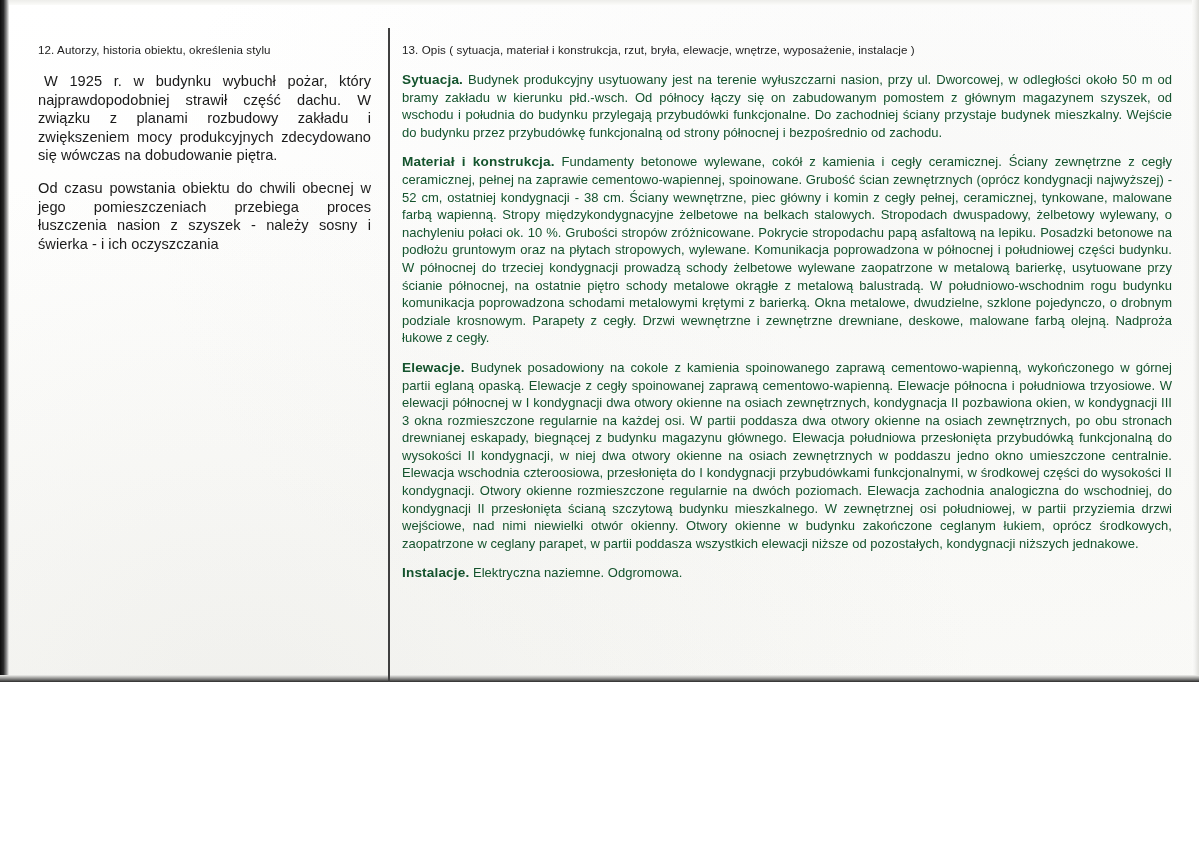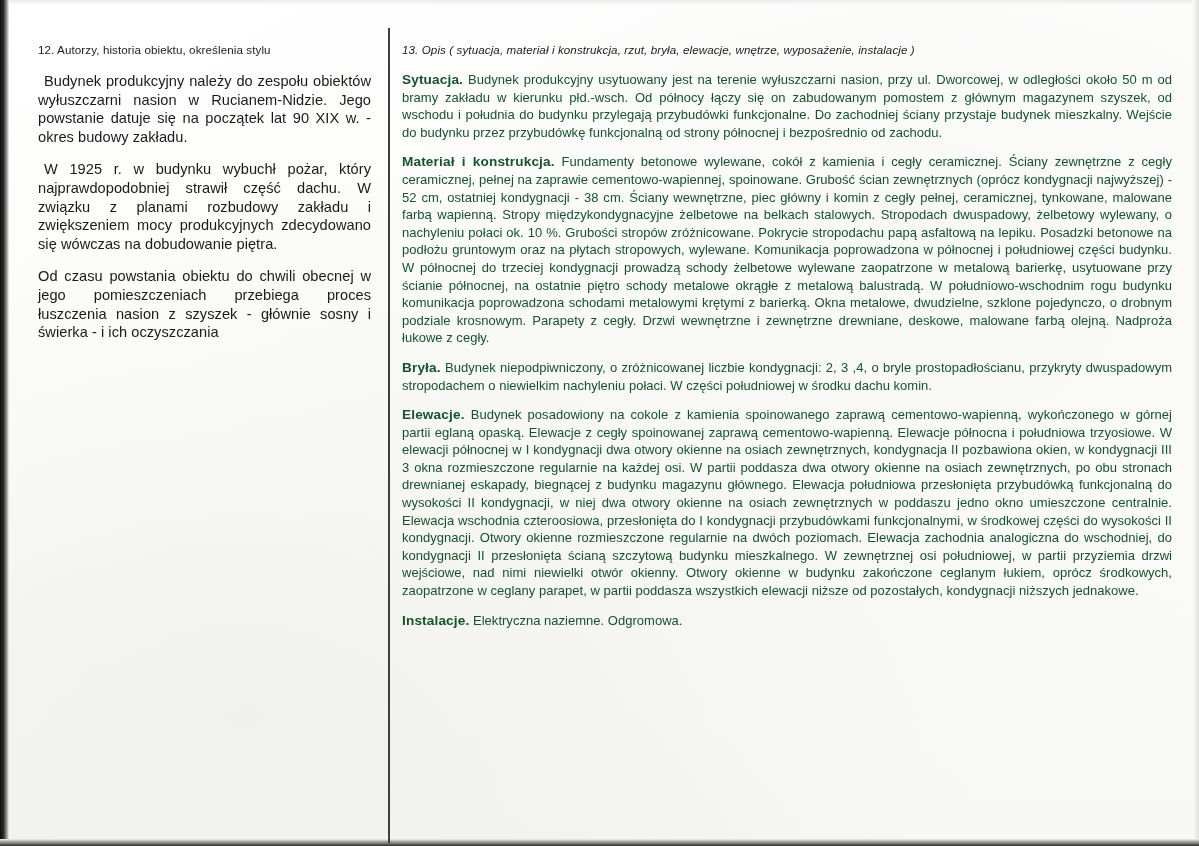--- a/index.html
+++ b/index.html
@@ -3,21 +3,21 @@
 <meta charset="utf-8">
 <style>
   html, body {
     margin: 0;
     padding: 0;
     background: #ffffff;
   }
   .page {
     position: relative;
     width: 1199px;
-    height: 846px;
+    height: 682px;
     background: #fdfdfb;
     overflow: hidden;
     font-family: "Liberation Sans", sans-serif;
     color: #1b1b1b;
   }
   
   .edge-left {
     position: absolute;
     left: 0; top: 0;
     width: 9px; height: 846px;
@@ -96,21 +96,20 @@
     left: 402px;
     top: 42px;
     width: 770px;
   }
   .col-right .section-head {
     font-size: 11.6px;
     line-height: 15px;
     color: #1c1c1c;
     margin-bottom: 14px;
     letter-spacing: 0.1px;
-    font-style: italic;
   }
   .col-right p {
     margin: 0 0 12px 0;
     font-size: 13.0px;
     line-height: 17.6px;
     text-align: justify;
     text-justify: inter-word;
     color: #14532d;
     letter-spacing: 0.02px;
   }
@@ -142,43 +141,39 @@
   <div class="edge-top"></div>
   <div class="edge-left"></div>
   <div class="edge-right"></div>
   <div class="edge-bottom"></div>
 
   <div class="divider"></div>
 
   <div class="col-left">
     <div class="section-head">12. Autorzy, historia obiektu, określenia stylu</div>
 
-    <p class="indent-first">Budynek produkcyjny należy do zespołu obiektów wyłuszczarni nasion w Rucianem-Nidzie. Jego powstanie datuje się na początek lat 90 XIX w. - okres budowy zakładu.</p>
 
     <p class="indent-first">W 1925 r. w budynku wybuchł pożar, który najprawdopodobniej strawił część dachu. W związku z planami rozbudowy zakładu i zwiększeniem mocy produkcyjnych zdecydowano się wówczas na dobudowanie piętra.</p>
 
-    <p>Od czasu powstania obiektu do chwili obecnej w jego pomieszczeniach  przebiega proces łuszczenia nasion z szyszek - głównie sosny i świerka - i ich oczyszczania</p>
+    <p>Od czasu powstania obiektu do chwili obecnej w jego pomieszczeniach  przebiega proces łuszczenia nasion z szyszek - należy sosny i świerka - i ich oczyszczania</p>
 
   </div>
 
   <div class="col-right">
     <div class="section-head">13. Opis ( sytuacja, materiał i konstrukcja, rzut, bryła, elewacje, wnętrze, wyposażenie, instalacje )</div>
 
     <p>
       <span class="lead">Sytuacja.</span><span> Budynek produkcyjny usytuowany jest na terenie wyłuszczarni nasion, przy ul. Dworcowej, w odległości około 50 m od bramy zakładu w kierunku płd.-wsch. Od północy łączy się on zabudowanym pomostem z głównym magazynem szyszek, od wschodu i południa do budynku przylegają przybudówki funkcjonalne. Do zachodniej ściany przystaje budynek mieszkalny. Wejście do budynku przez przybudówkę funkcjonalną od strony północnej i bezpośrednio od zachodu.</span>
     </p>
 
     <p>
       <span class="lead">Materiał i konstrukcja.</span><span> Fundamenty betonowe wylewane, cokół z kamienia i cegły ceramicznej. Ściany zewnętrzne z cegły ceramicznej, pełnej na zaprawie cementowo-wapiennej, spoinowane. Grubość ścian zewnętrznych (oprócz kondygnacji najwyższej) - 52 cm, ostatniej kondygnacji - 38 cm. Ściany wewnętrzne, piec główny i komin z cegły pełnej, ceramicznej, tynkowane, malowane farbą wapienną. Stropy międzykondygnacyjne  żelbetowe na belkach stalowych. Stropodach dwuspadowy, żelbetowy wylewany, o nachyleniu połaci ok. 10 %. Grubości stropów zróżnicowane. Pokrycie stropodachu papą asfaltową na lepiku. Posadzki betonowe na podłożu gruntowym oraz na płytach stropowych, wylewane. Komunikacja poprowadzona w północnej i południowej części budynku. W północnej do trzeciej kondygnacji prowadzą schody żelbetowe wylewane zaopatrzone w metalową barierkę, usytuowane przy ścianie północnej, na ostatnie piętro schody metalowe okrągłe z metalową balustradą. W południowo-wschodnim rogu budynku komunikacja poprowadzona schodami metalowymi krętymi z barierką. Okna  metalowe, dwudzielne, szklone pojedynczo, o drobnym podziale krosnowym. Parapety z cegły. Drzwi wewnętrzne i zewnętrzne drewniane, deskowe, malowane farbą olejną. Nadproża łukowe z cegły.</span>
     </p>
 
 
-    <p>
-      <span class="lead">Bryła.</span><span> Budynek niepodpiwniczony, o zróżnicowanej liczbie kondygnacji: 2, 3 ,4, o bryle prostopadłościanu, przykryty dwuspadowym stropodachem o niewielkim nachyleniu połaci. W części południowej w środku dachu komin.</span>
-    </p>
 
     <p>
       <span class="lead">Elewacje.</span><span> Budynek posadowiony na cokole z kamienia spoinowanego zaprawą cementowo-wapienną, wykończonego w górnej partii eglaną opaską. Elewacje z cegły spoinowanej zaprawą cementowo-wapienną. Elewacje północna i południowa trzyosiowe. W elewacji północnej w I kondygnacji dwa otwory okienne na osiach zewnętrznych, kondygnacja II pozbawiona okien, w kondygnacji III 3 okna rozmieszczone regularnie na każdej osi. W partii poddasza dwa otwory okienne na osiach zewnętrznych, po obu stronach drewnianej eskapady, biegnącej z budynku magazynu głównego. Elewacja południowa przesłonięta przybudówką funkcjonalną do wysokości II kondygnacji, w niej dwa otwory okienne na osiach zewnętrznych w poddaszu jedno okno umieszczone centralnie. Elewacja wschodnia czteroosiowa, przesłonięta do I kondygnacji przybudówkami funkcjonalnymi, w środkowej części do wysokości II kondygnacji. Otwory okienne rozmieszczone regularnie na dwóch poziomach. Elewacja zachodnia analogiczna do wschodniej, do kondygnacji II przesłonięta ścianą szczytową budynku mieszkalnego. W zewnętrznej osi południowej, w partii przyziemia drzwi wejściowe, nad nimi niewielki otwór okienny. Otwory okienne w budynku zakończone ceglanym łukiem, oprócz środkowych, zaopatrzone w ceglany parapet, w partii poddasza wszystkich elewacji niższe od pozostałych, kondygnacji niższych jednakowe.</span>
     </p>
 
     <p>
       <span class="lead">Instalacje.</span><span> Elektryczna naziemne. Odgromowa.</span>
     </p>
 
   </div>

